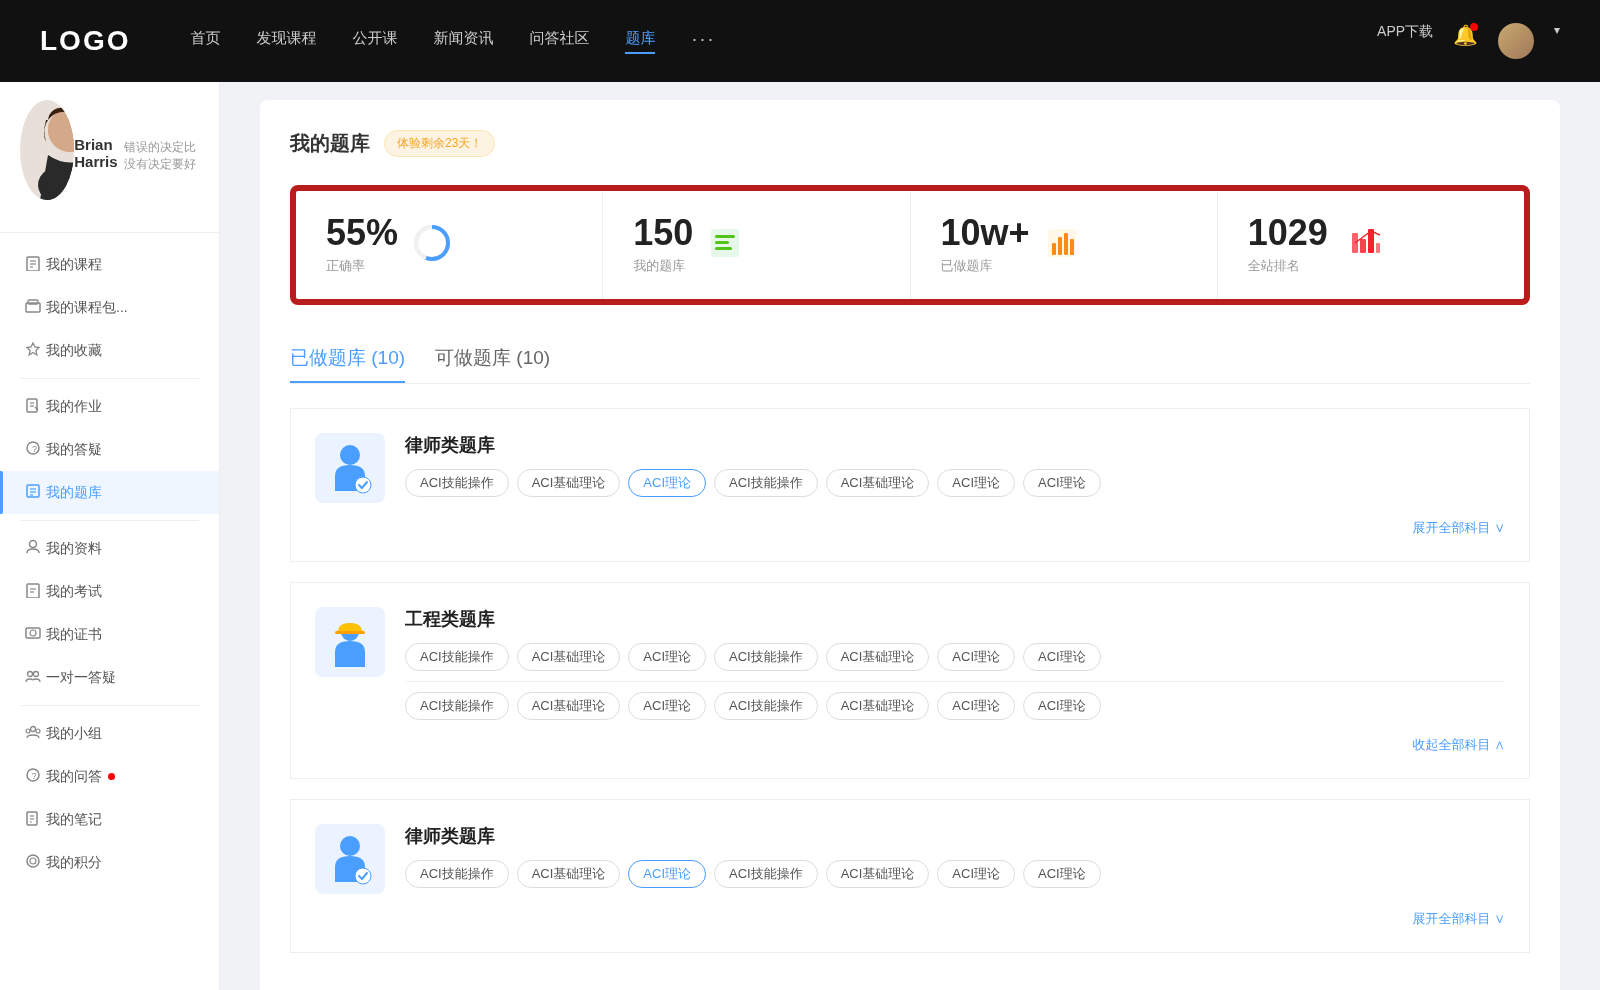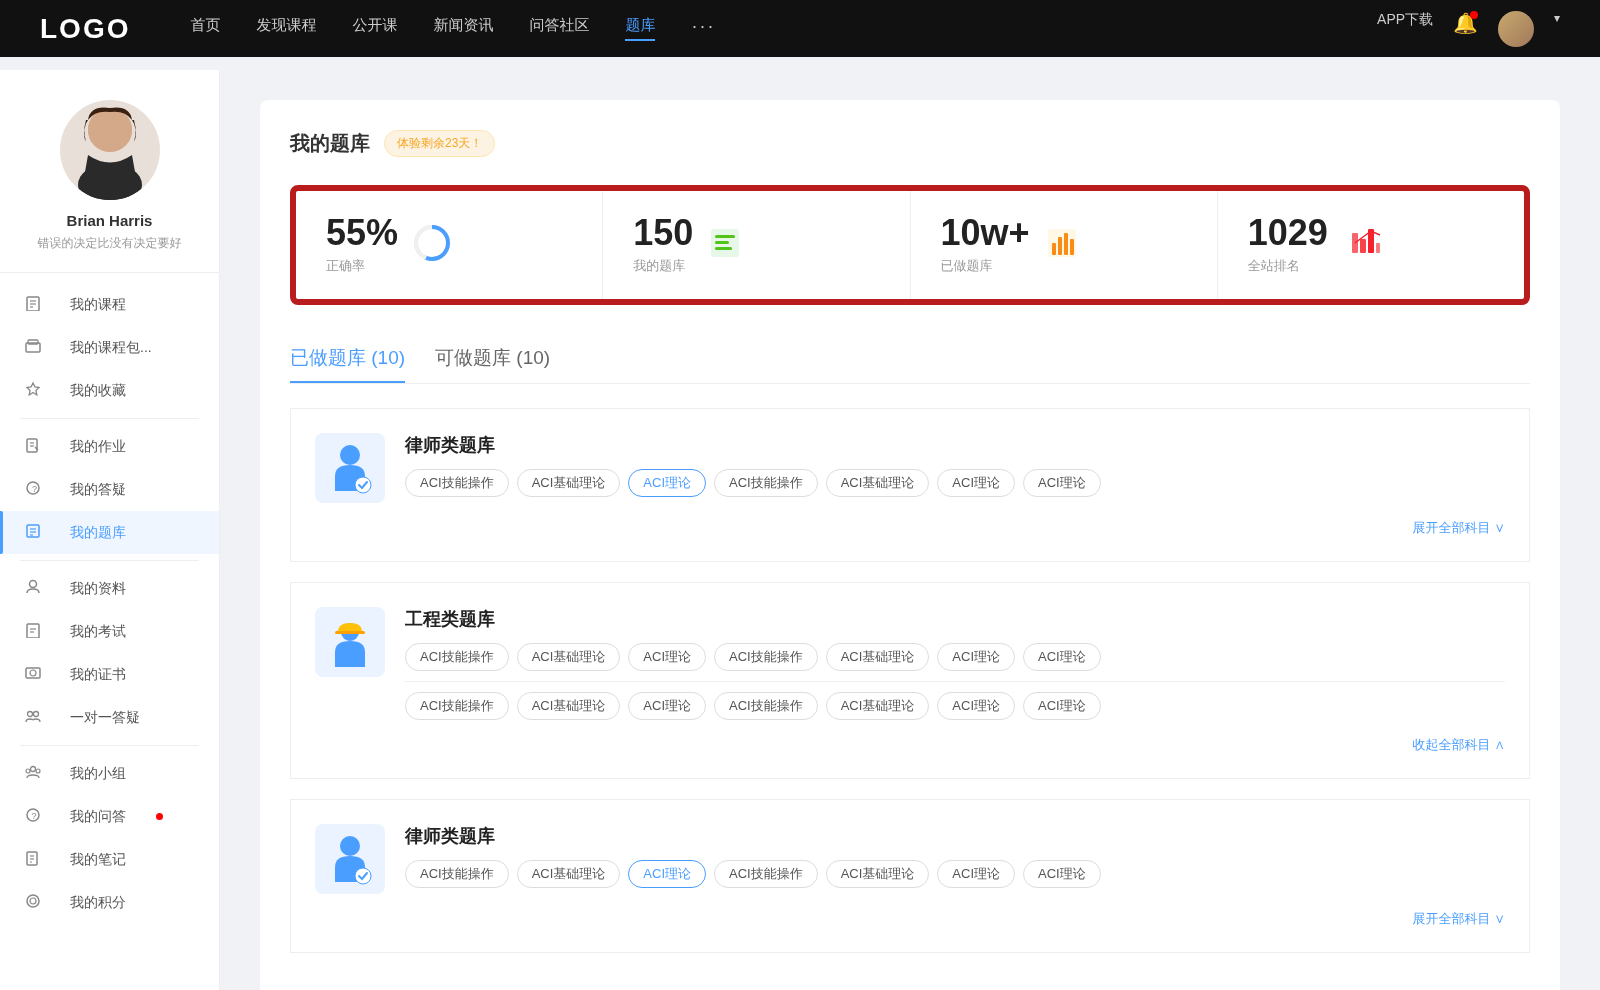--- a/index.html
+++ b/index.html
@@ -1,21 +1,21 @@
 <!DOCTYPE html>
 <html><head>
   <meta charset="utf-8">
   <style>
     * { box-sizing: border-box; margin: 0; padding: 0; }
     body { font-family: -apple-system, BlinkMacSystemFont, 'PingFang SC', 'Microsoft YaHei', sans-serif; background: #f0f2f5; min-height: 990px; }
 
     
     .navbar {
       background: #111;
-      height: 57px;
+      height: 82px;
       display: flex;
       align-items: center;
       padding: 0 40px;
       position: fixed;
       top: 0; left: 0; right: 0;
       z-index: 100;
     }
     .nav-logo { color: #fff; font-size: 28px; font-weight: bold; margin-right: 60px; letter-spacing: 2px; }
     .nav-links { display: flex; gap: 36px; flex: 1; }
     .nav-link { color: #ccc; font-size: 15px; cursor: pointer; text-decoration: none; }
@@ -39,21 +39,21 @@
     
     .sidebar {
       width: 220px;
       background: #fff;
       flex-shrink: 0;
       padding-bottom: 40px;
       border-right: 1px solid #eee;
     }
     .sidebar-profile {
       display: flex;
-      flex-direction: column;
+      flex-direction: row;
       align-items: center;
       padding: 30px 20px 20px;
       border-bottom: 1px solid #eee;
     }
     .profile-avatar {
       width: 100px;
       height: 100px;
       border-radius: 50%;
       background: #e8e0d8;
       overflow: hidden;
@@ -63,21 +63,21 @@
     .profile-motto { font-size: 12px; color: #999; text-align: center; }
 
     .sidebar-menu { padding: 10px 0; }
     .menu-item {
       display: flex;
       align-items: center;
       padding: 12px 24px;
       cursor: pointer;
       color: #555;
       font-size: 14px;
-      gap: 28px;
+      gap: 4px;
       position: relative;
     }
     .menu-item.active { color: #4a9eff; background: #f0f6ff; }
     .menu-item.active::before {
       content: '';
       position: absolute;
       left: 0;
       top: 0;
       bottom: 0;
       width: 3px;

